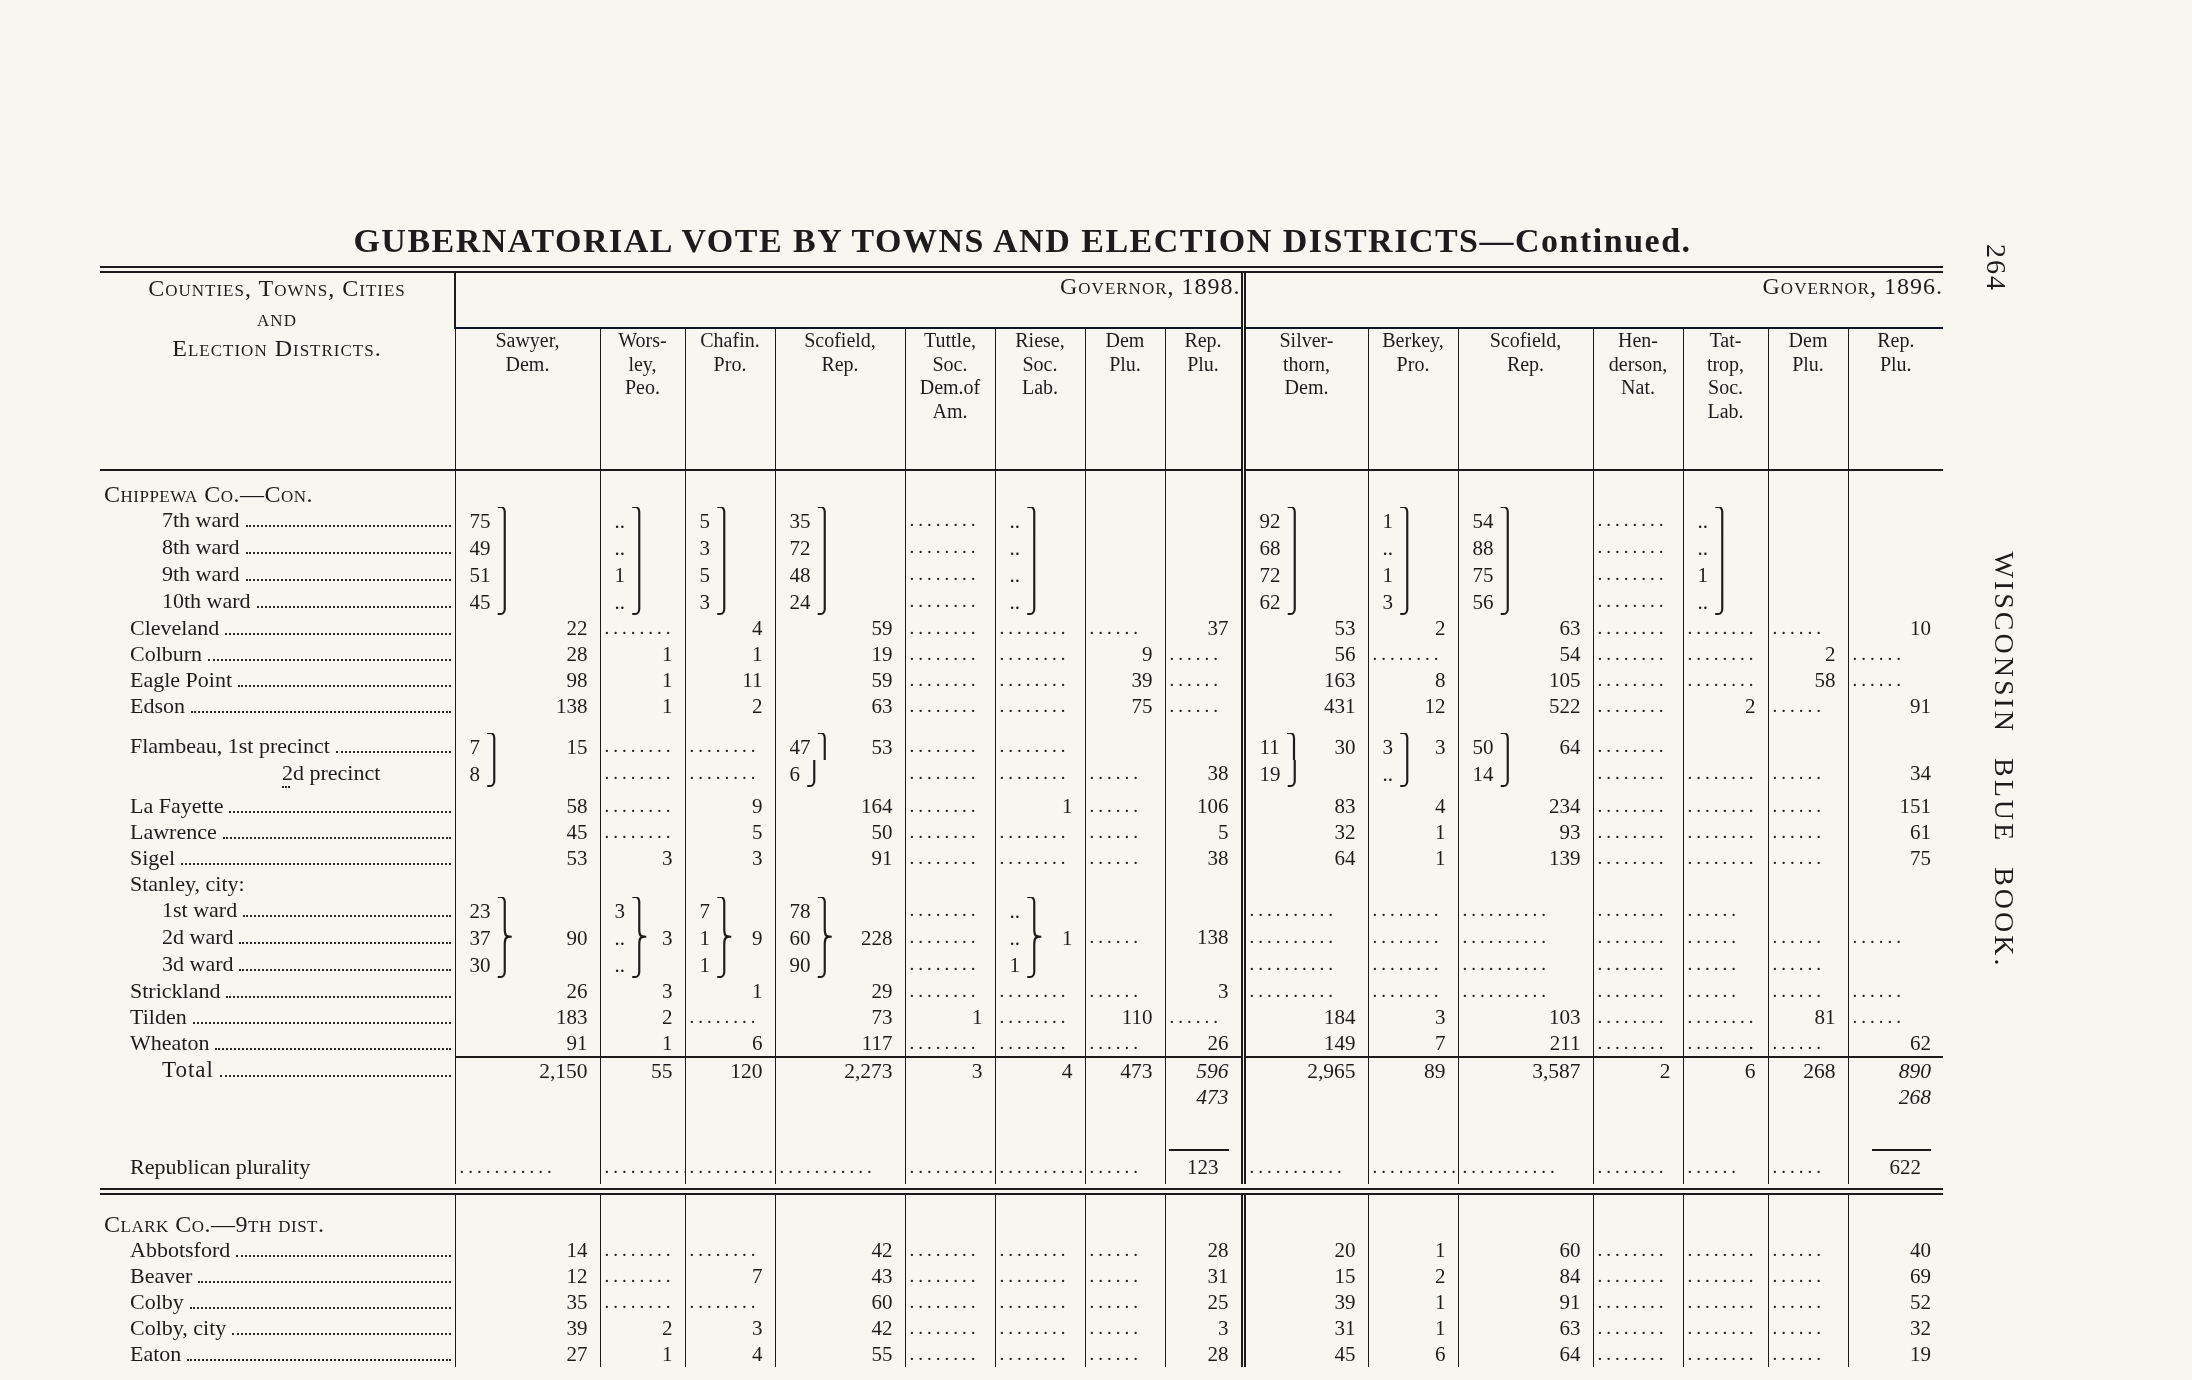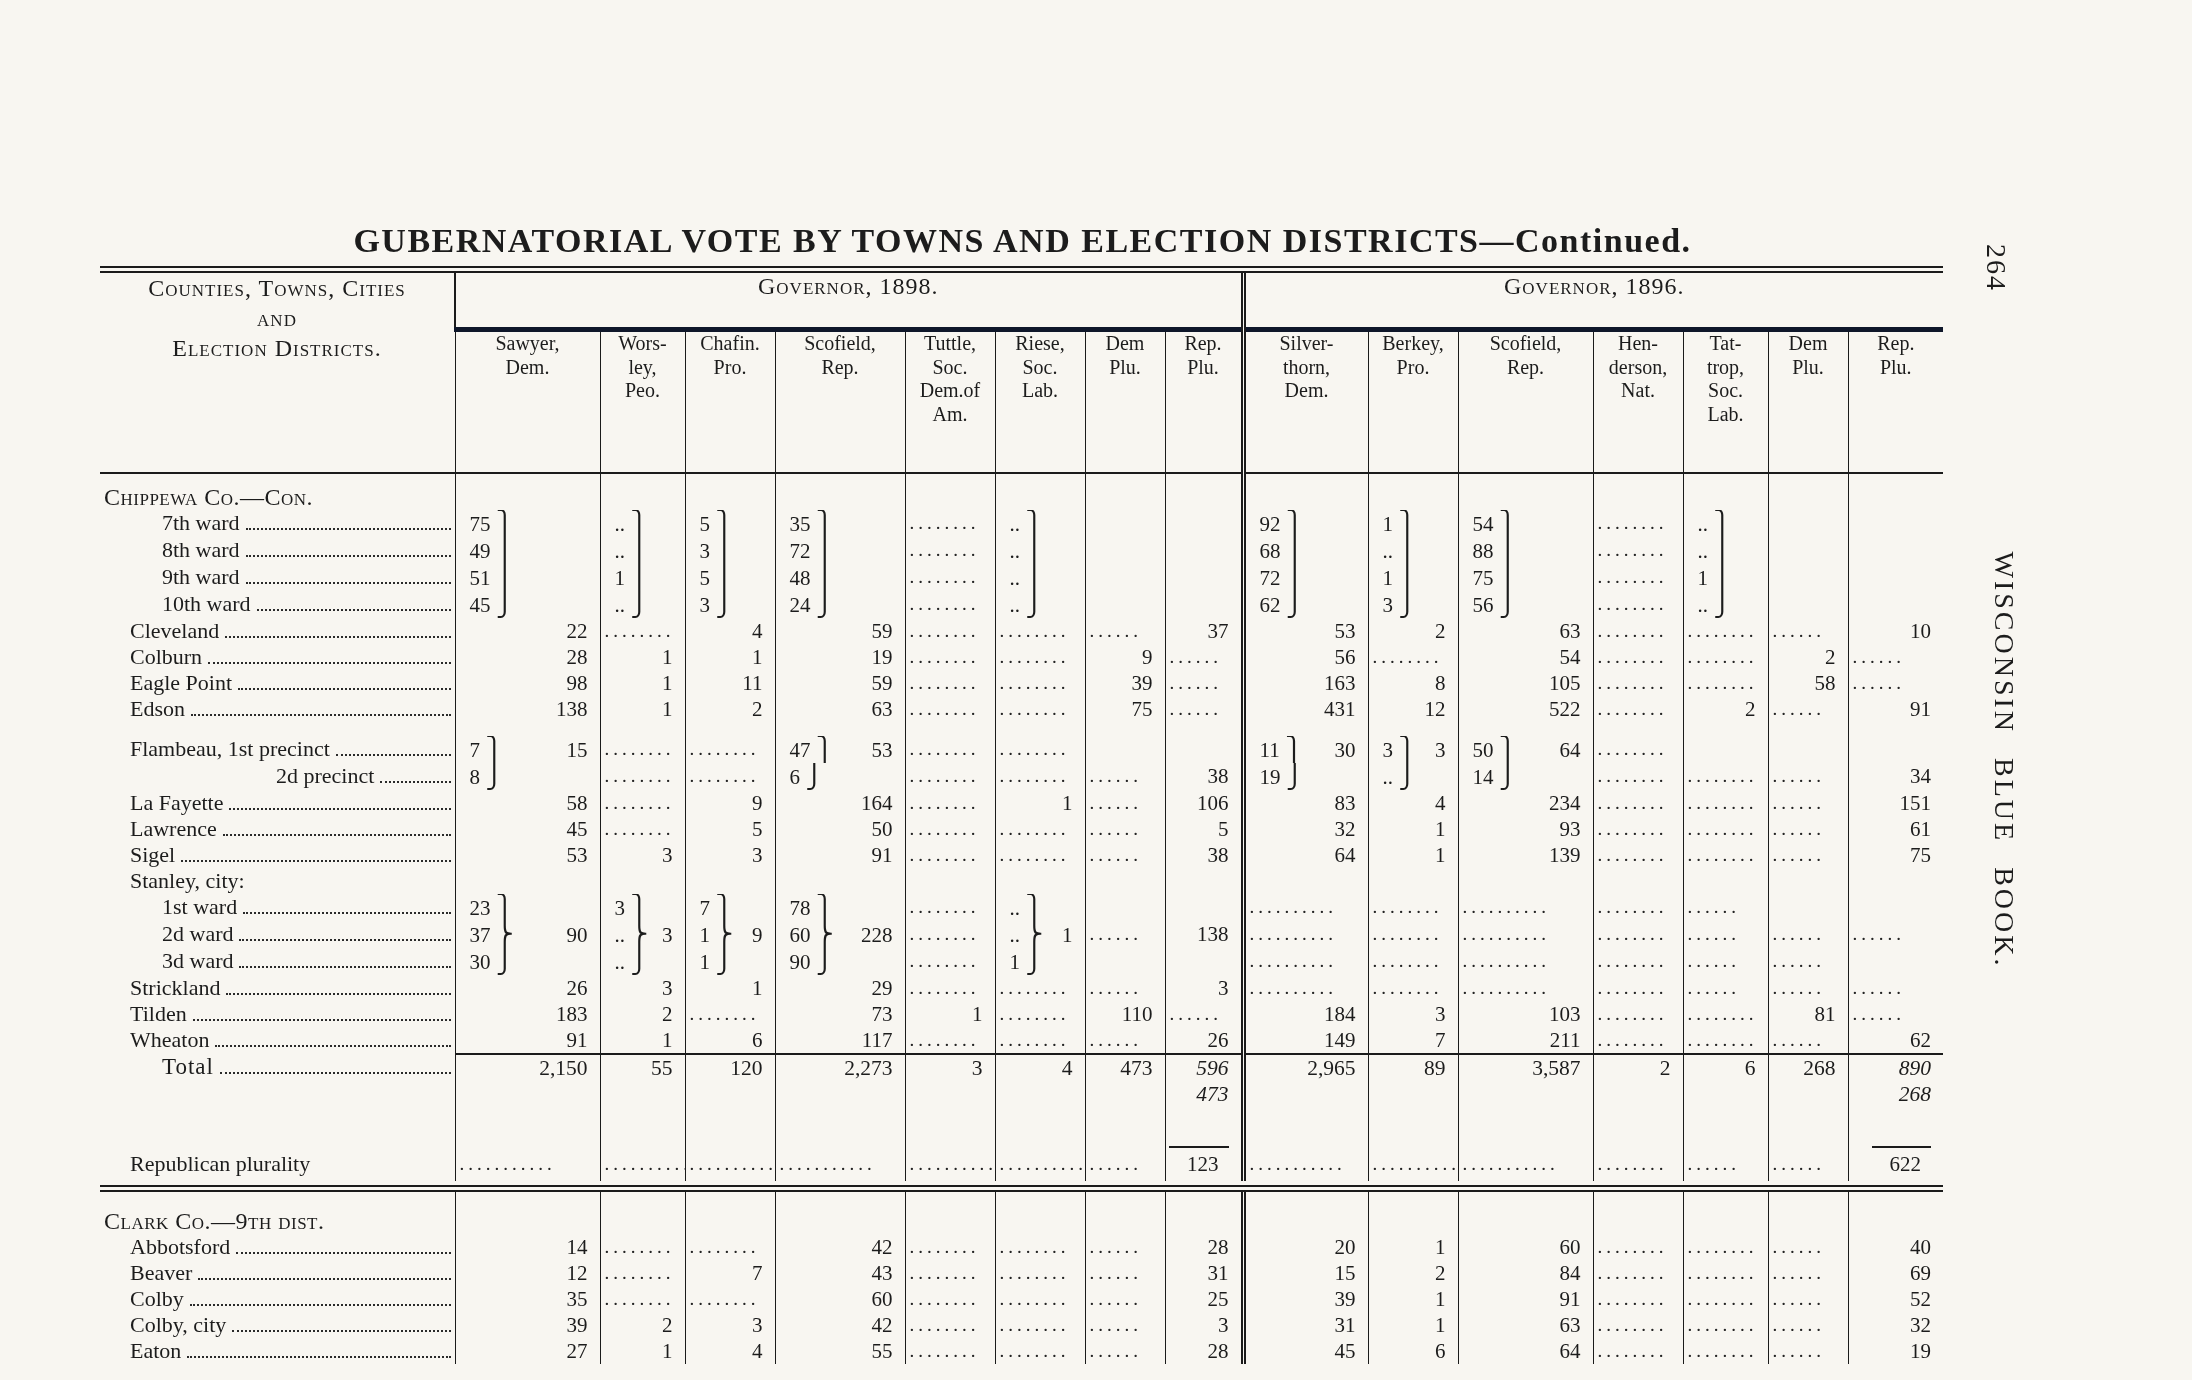--- a/index.html
+++ b/index.html
@@ -31,41 +31,41 @@
   }
   table.votes th, table.votes td{padding:0;vertical-align:top;}
   thead th{font-weight:normal;}
   th.stub{
     font-variant:small-caps;font-size:24px;letter-spacing:1px;
     text-align:center;vertical-align:middle;white-space:pre-line;line-height:1.25;
     border-bottom:2.5px solid #1b1b1b;
   }
   th.group{
     font-variant:small-caps;font-size:24px;letter-spacing:1px;
-    text-align:center;height:54px;vertical-align:middle;
-    border-bottom:5px solid #0f172a;border-left:2px solid #1b1b1b;
+    text-align:right;height:54px;vertical-align:middle;
+    border-bottom:2px solid #0f172a;border-left:2px solid #1b1b1b;
   }
   th.g96{border-left:5px double #1b1b1b;}
   th.party{
     font-size:20px;line-height:1.18;text-align:center;vertical-align:middle;
     white-space:pre-line;height:140px;
     border-left:1.5px solid #1b1b1b;border-bottom:2.5px solid #1b1b1b;
   }
   th.party.g2{border-left:5px double #1b1b1b;}
   td.lbl{
     font-size:22px;line-height:26px;white-space:nowrap;overflow:hidden;
   }
   td.lbl .labwrap{display:flex;align-items:baseline;}
   .row-label{white-space:nowrap;}
   .leader{flex:1;border-bottom:2.5px dotted #2a2a2a;margin:0 4px 5px 6px;min-width:8px;}
   tr.section .row-label{font-variant:small-caps;font-size:24px;letter-spacing:0.5px;}
   .ind0{padding-left:4px;}
   .ind1{padding-left:30px;}
   .ind2{padding-left:62px;}
-  .ind3{padding-left:176px;}
+  .ind3{padding-left:176px;flex-direction:column;}
   td.num{
     font-size:21px;line-height:26px;
     border-left:1.5px solid #1b1b1b;overflow:hidden;
   }
   td.num.g2{border-left:5px double #1b1b1b;}
   td.num .cellwrap{display:flex;justify-content:space-between;align-items:baseline;}
   .bv{padding-left:14px;white-space:nowrap;}
   .bv .brace{font-family:"DejaVu Sans",sans-serif;font-size:24px;}
   .tv{margin-left:auto;padding-right:12px;text-align:right;white-space:pre-line;}
   .dots{

